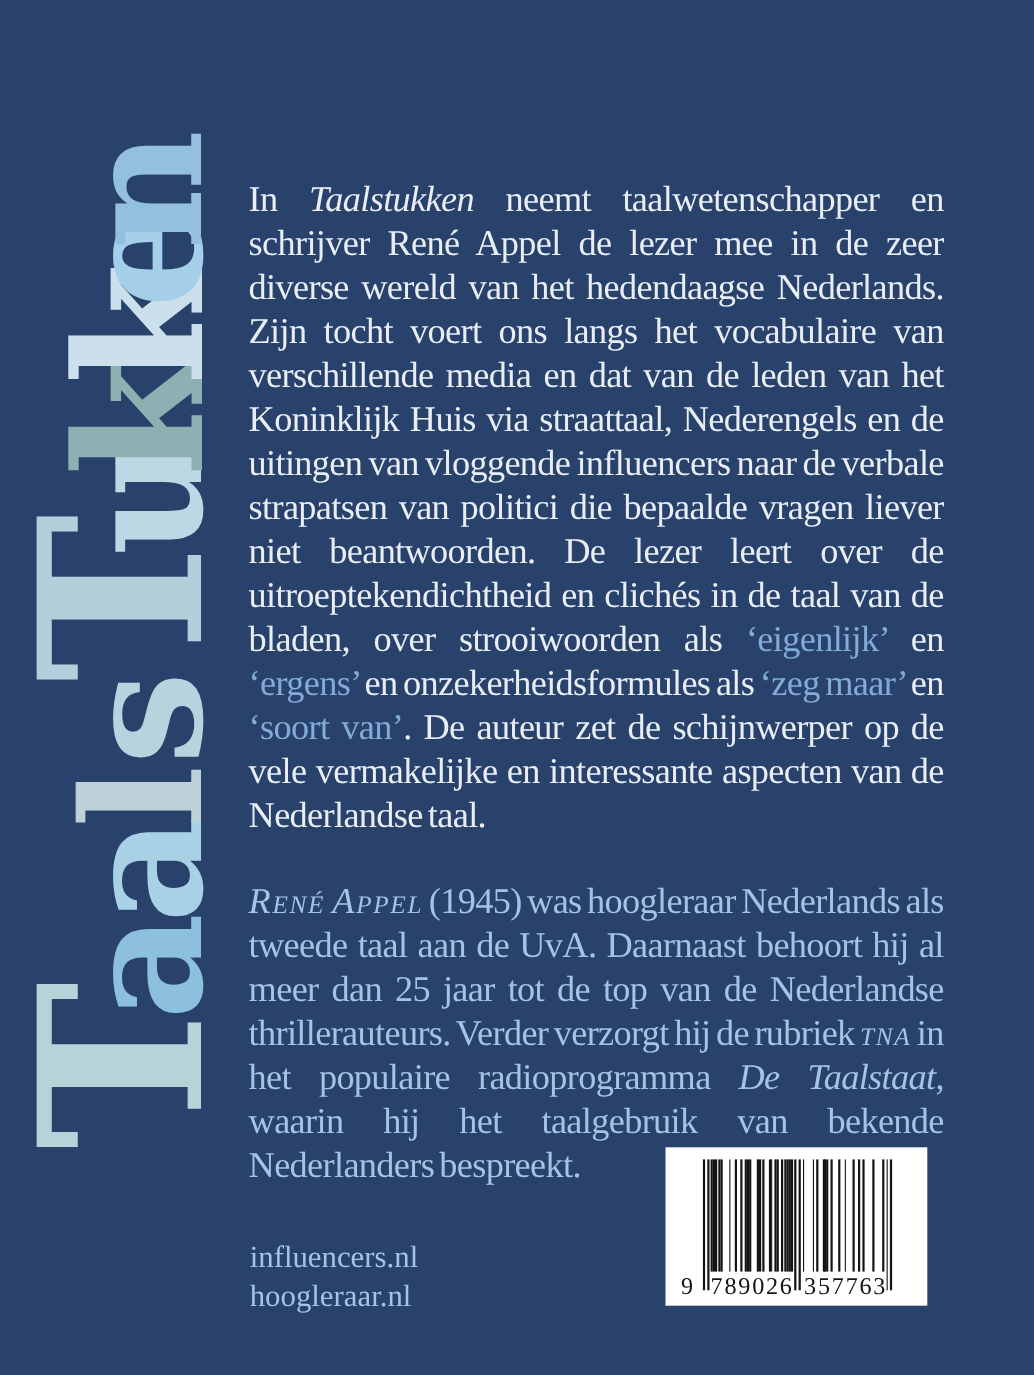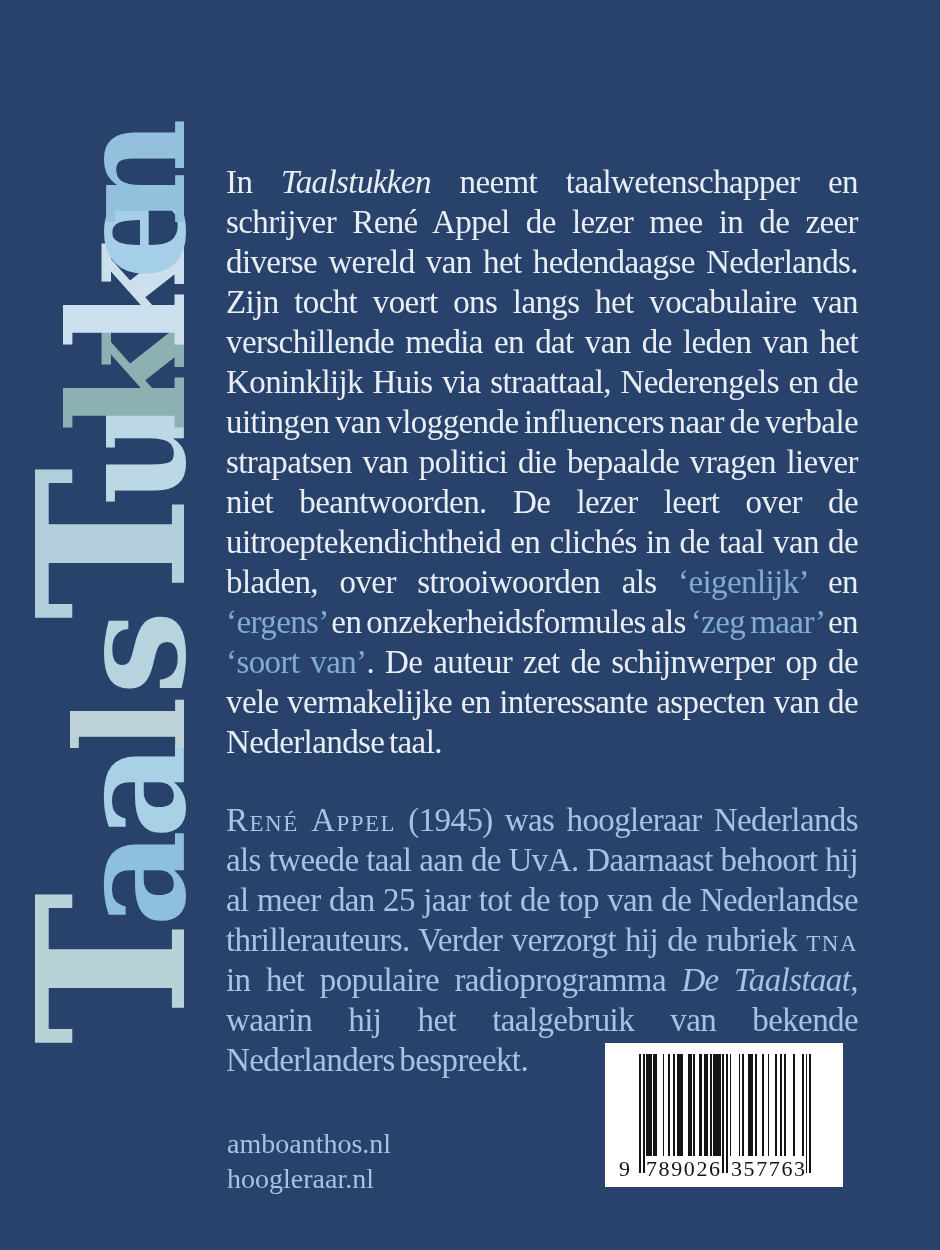--- a/index.html
+++ b/index.html
@@ -39,21 +39,21 @@
     text-align:justify;
     letter-spacing:-0.6px;
     word-spacing:-3px;
     hyphens:auto;
   }
   .text-col p{margin:0;}
   .text-col p + p{margin-top:38px;}
   .para-bio{color:#a3c4e3;}
   .run-italic{font-style:italic;}
   .run-accent{color:#83abd8;}
-  .run-sc{font-variant:small-caps;letter-spacing:1.5px;}
+  .run-sc{font-variant:small-caps;letter-spacing:1.5px;font-style:italic;}
 
   
   .links{
     position:absolute;
     left:227px; top:1126px;
     color:#a3c4e3;
     font-size:28px;
     line-height:35px;
   }
 
@@ -109,21 +109,21 @@
   <div class="text-col">
     <p>
       <span>In </span><span class="run-italic">Taalstukken</span><span> neemt taalwetenschapper en schrijver René Appel de lezer mee in de zeer diverse wereld van het hedendaagse Nederlands. Zijn tocht voert ons langs het vocabulaire van verschillende media en dat van de leden van het Koninklijk Huis via straattaal, Nederengels en de uitingen van vloggende influencers naar de verbale strapatsen van politici die bepaalde vragen liever niet beantwoorden. De lezer leert over de uitroeptekendichtheid en clichés in de taal van de bladen, over strooiwoorden als </span><span class="run-accent">‘eigenlijk’</span><span> en </span><span class="run-accent">‘ergens’</span><span> en onzekerheidsformules als </span><span class="run-accent">‘zeg maar’</span><span> en </span><span class="run-accent">‘soort van’</span><span>. De auteur zet de schijnwerper op de vele vermakelijke en interessante aspecten van de Nederlandse taal.</span>
     </p>
     <p class="para-bio">
       <span class="run-sc">René Appel</span><span> (1945) was hoogleraar Nederlands als tweede taal aan de UvA. Daarnaast behoort hij al meer dan 25 jaar tot de top van de Nederlandse thrillerauteurs. Verder verzorgt hij de rubriek </span><span class="run-sc">tna</span><span> in het populaire radioprogramma </span><span class="run-italic">De Taalstaat</span><span>, waarin hij het taalgebruik van bekende Nederlanders bespreekt.</span>
     </p>
   </div>
 
   <div class="links">
-    <div>amboanthos.nl</div>
+    <div>influencers.nl</div>
     <div>hoogleraar.nl</div>
   </div>
 
   <div class="barcode-box">
     <div class="barcode-bars">
         <div class="bar guard" style="left: 0px;"></div>
         <div class="bar guard" style="left: 3.62px;"></div>
         <div class="bar" style="left: 7.24px;"></div>
         <div class="bar" style="left: 9.05px;"></div>
         <div class="bar" style="left: 10.86px;"></div>

